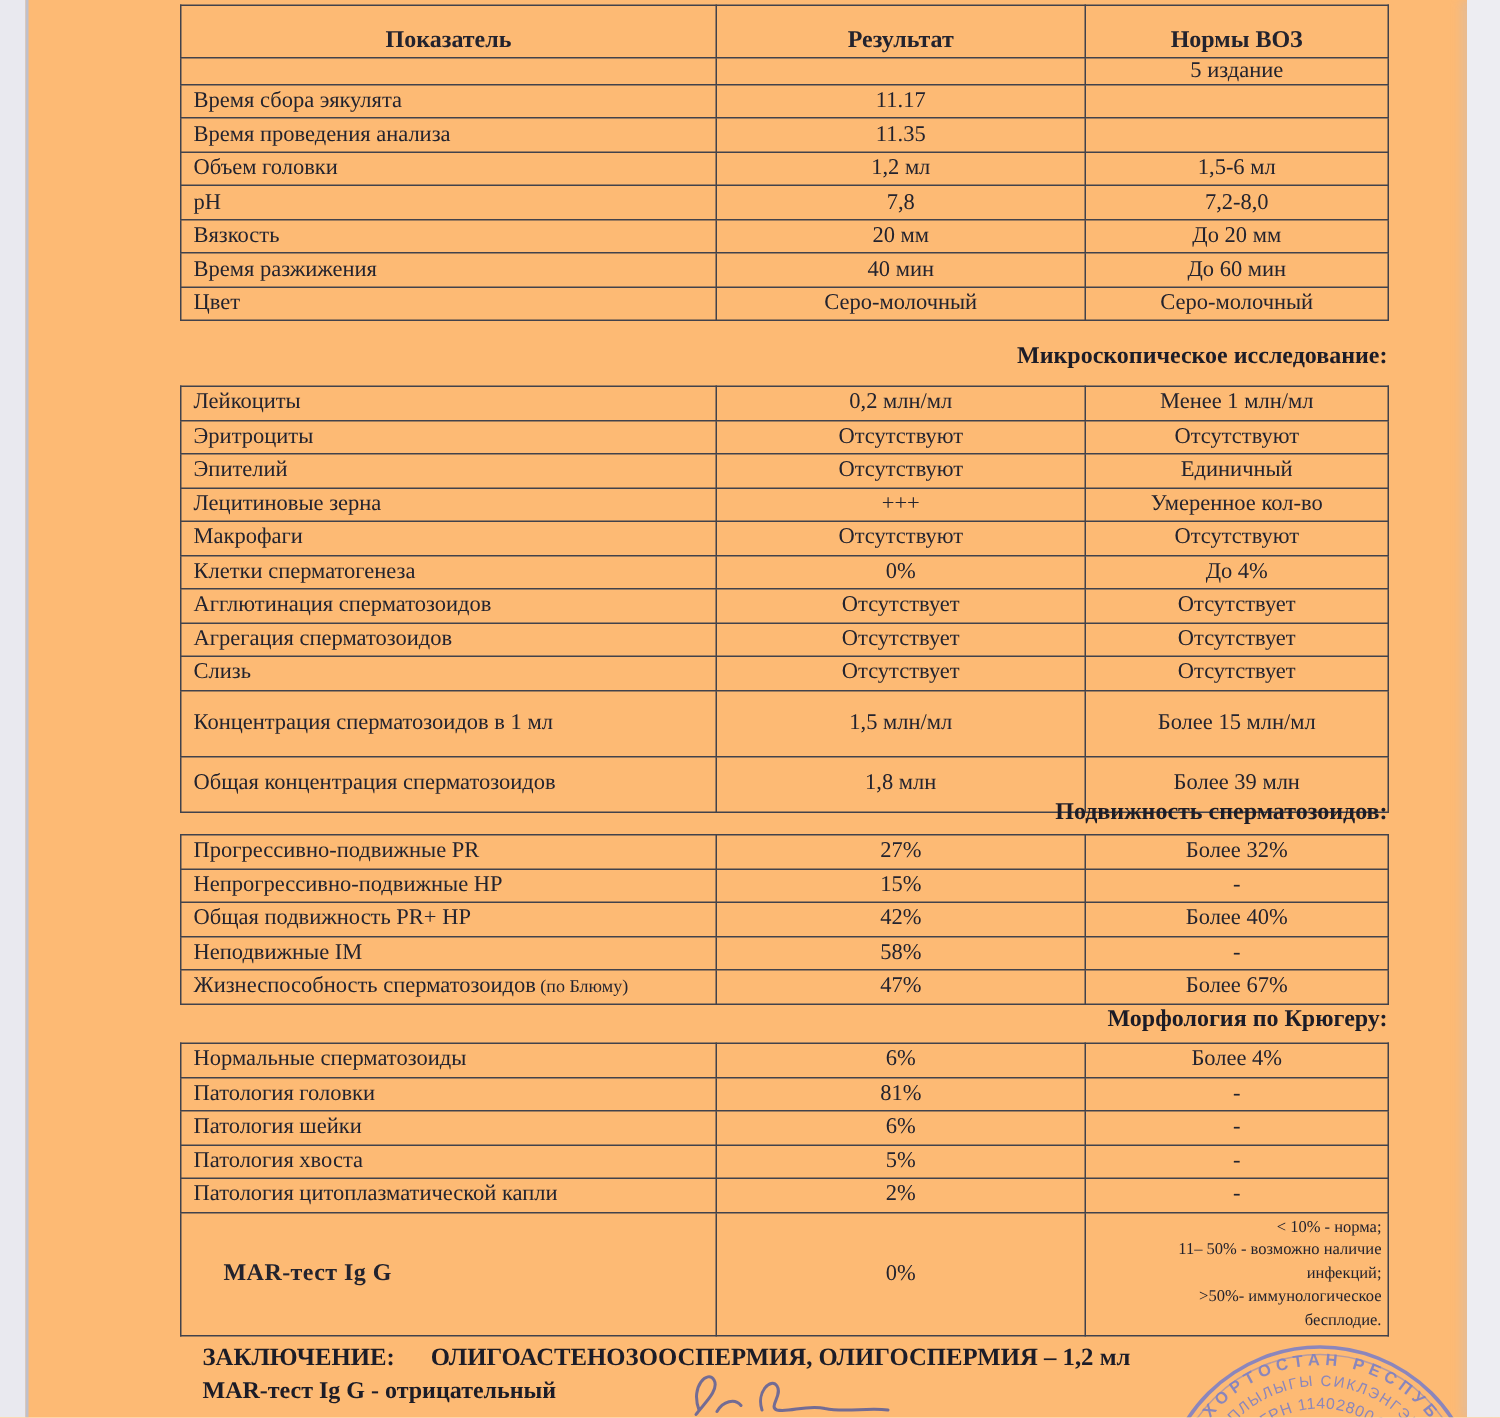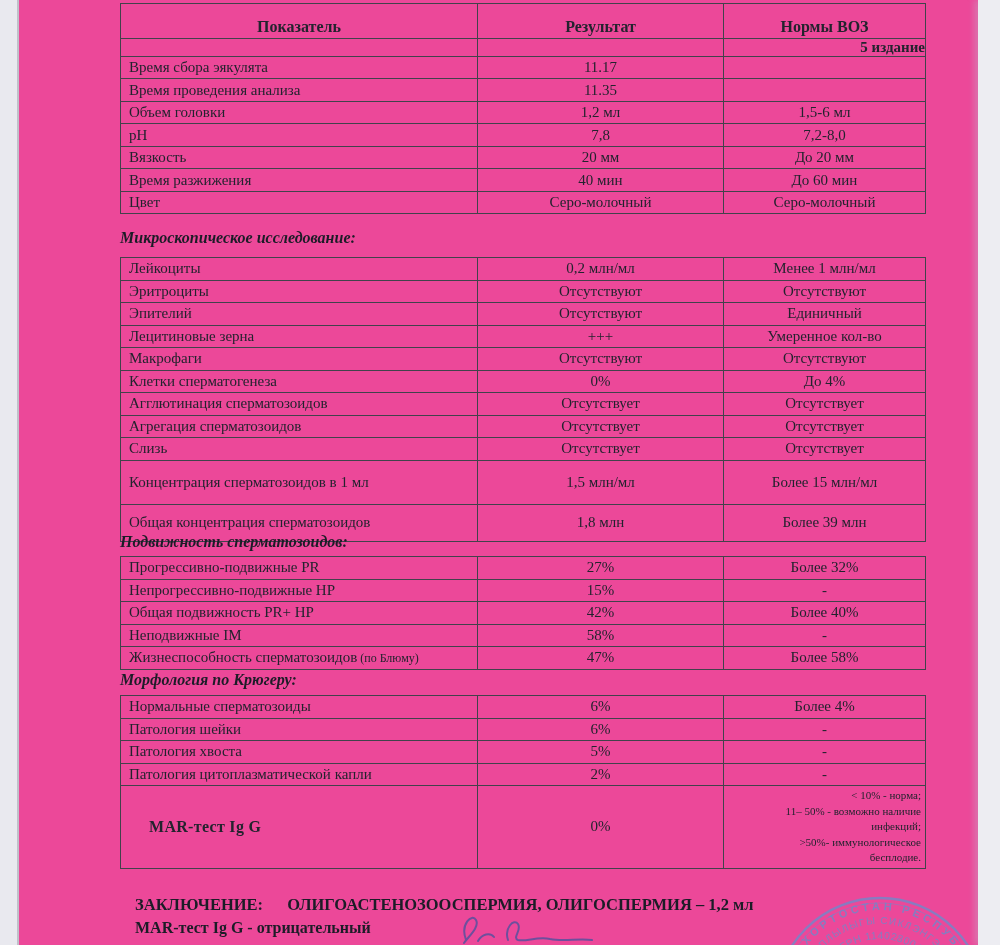--- a/index.html
+++ b/index.html
@@ -1,41 +1,41 @@
 <!DOCTYPE html>
 <html><head>
 <meta charset="utf-8">
 <style>
   html,body{margin:0;padding:0;}
-  .canvas{position:relative;width:1000px;height:945px;background:#ec4899;overflow:hidden;
+  .canvas{position:relative;width:1000px;height:945px;background:#fdba74;overflow:hidden;
           font-family:"Liberation Serif",serif;color:#23232e;}
   .strip-left{position:absolute;left:0;top:0;width:17px;height:945px;background:#e9e9ef;}
   .edge-line{position:absolute;left:17px;top:0;width:2px;height:945px;background:#c0c0ca;}
   .strip-right{position:absolute;right:0;top:0;width:22px;height:945px;background:#ededf2;
                box-shadow:-4px 0 6px rgba(190,190,205,.35);}
   .doc{position:absolute;left:120px;top:0;width:805px;}
 
   table{border-collapse:collapse;table-layout:fixed;width:805px;position:absolute;left:0;}
   td{border:1.5px solid #42424b;font-size:15px;color:#23232e;height:19.5px;
      padding:0 3px;line-height:1.12;overflow:hidden;}
   .c-label{text-align:left;padding:1px 4px 1px 8px;}
   .c-result,.c-norm{text-align:center;}
   tr.h-main td{font-weight:bold;font-size:16px;text-align:center;vertical-align:bottom;
                height:32px;padding-bottom:2px;}
-  tr.h-sub td{font-weight:bold;font-size:15px;text-align:right;height:13px;padding:0;}
+  tr.h-sub td{font-weight:normal;font-size:15px;text-align:center;height:13px;padding:0;}
   tr.tall td{height:41px;vertical-align:middle;}
   tr.tall2 td{height:34px;vertical-align:middle;}
   tr.mar td{height:67px;vertical-align:middle;}
   tr.mar .c-label{font-weight:bold;font-size:16px;letter-spacing:.3px;padding-left:28px;}
   td.norm-multi{font-size:11px;line-height:15.5px;text-align:right;
                 padding:2px 4px 2px 8px;vertical-align:middle;}
   .label-note{font-size:12px;}
 
-  .section-title{position:absolute;width:805px;text-align:left;font-weight:bold;
-                 font-size:16px;color:#1c1c27;font-style:italic;}
+  .section-title{position:absolute;width:805px;text-align:right;font-weight:bold;
+                 font-size:16px;color:#1c1c27;}
   #t1{top:3px;} #st1{top:229px;} #t2{top:257px;} #st2{top:533px;}
   #t3{top:556px;} #st3{top:671px;} #t4{top:695px;}
 
   .conclusion{position:absolute;left:135px;top:895px;width:680px;font-weight:bold;
               font-size:16.5px;color:#1c1c27;}
   .conclusion .line1 .gap{display:inline-block;width:24px;}
   .conclusion .line2{margin-top:4px;font-size:16px;}
 
   .signature-svg{position:absolute;left:452px;top:910px;}
   .stamp-svg{position:absolute;left:760px;top:888px;}
@@ -198,37 +198,42 @@
             <td class="c-norm">Более 40%</td>
           </tr>
           <tr>
             <td class="c-label">Неподвижные  IM</td>
             <td class="c-result">58%</td>
             <td class="c-norm">-</td>
           </tr>
           <tr>
             <td class="c-label">Жизнеспособность сперматозоидов<span class="label-note"> (по Блюму)</span></td>
             <td class="c-result">47%</td>
-            <td class="c-norm">Более 58%</td>
+            <td class="c-norm">Более 67%</td>
           </tr>
         </tbody>
     </table>
 
     <div id="st3" class="section-title">Морфология по Крюгеру:</div>
     <table id="t4">
       <colgroup>
           <col style="width:357px">
           <col style="width:246px">
           <col style="width:202px">
         </colgroup>
       <tbody>
           <tr>
             <td class="c-label">Нормальные сперматозоиды</td>
             <td class="c-result">6%</td>
             <td class="c-norm">Более 4%</td>
+          </tr>
+          <tr>
+            <td class="c-label">Патология головки</td>
+            <td class="c-result">81%</td>
+            <td class="c-norm">-</td>
           </tr>
           <tr>
             <td class="c-label">Патология шейки</td>
             <td class="c-result">6%</td>
             <td class="c-norm">-</td>
           </tr>
           <tr>
             <td class="c-label">Патология хвоста</td>
             <td class="c-result">5%</td>
             <td class="c-norm">-</td>

